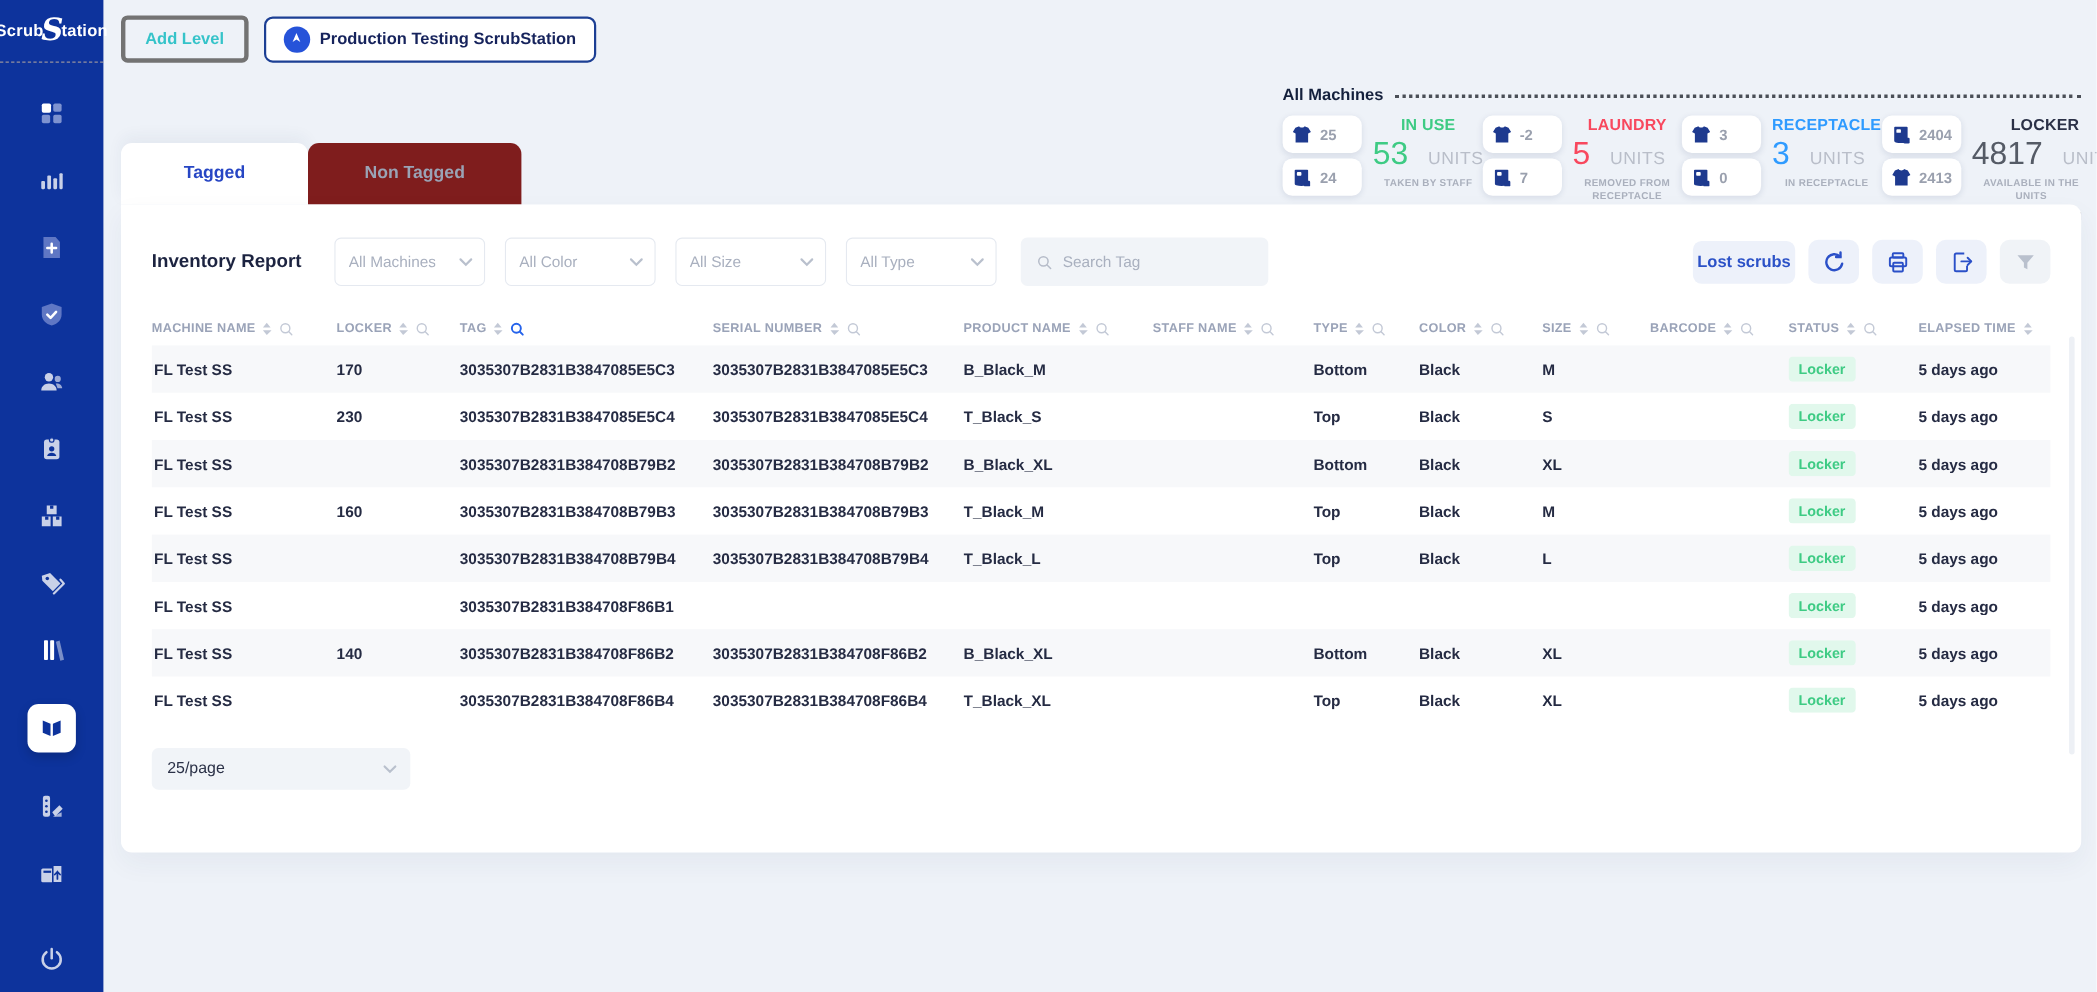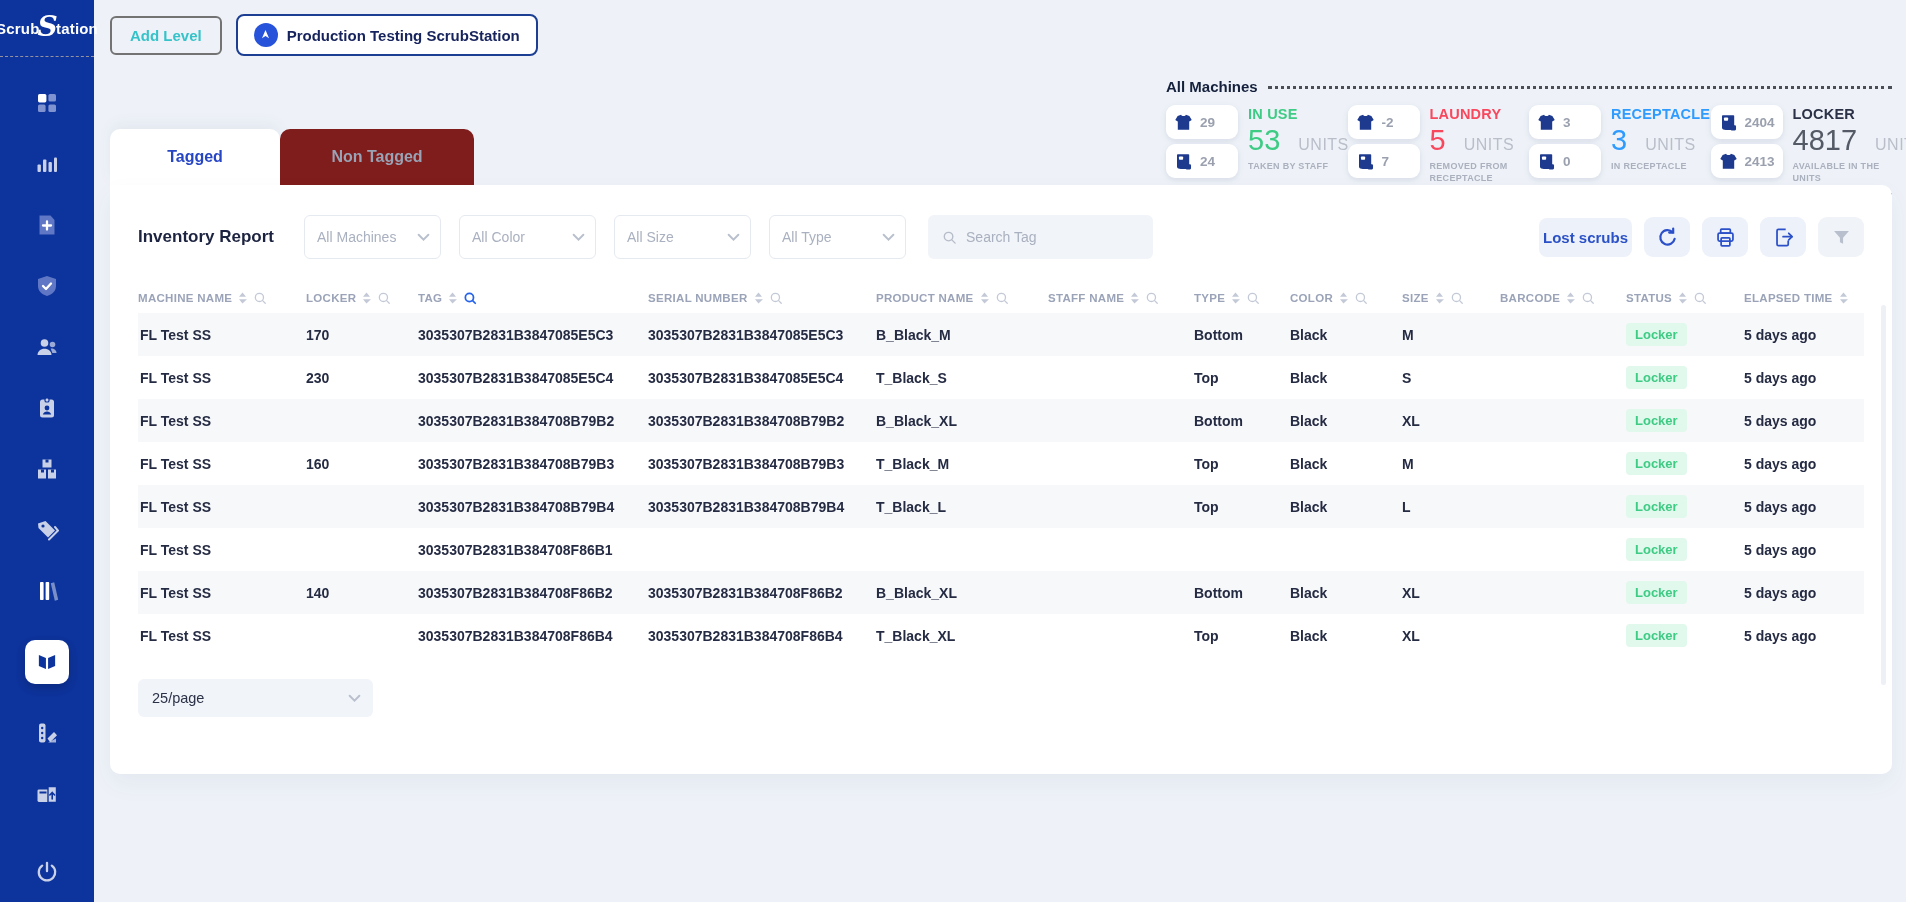--- a/index.html
+++ b/index.html
@@ -21,36 +21,36 @@
 
   
   .main { position:relative; flex:1; padding:8px 14px 0 16px; }
   .topbar { display:flex; justify-content:space-between; align-items:flex-start; }
   .page-title { font-size:26px; font-weight:bold; color:#131a33; letter-spacing:.2px; }
   .breadcrumb { margin-top:6px; font-size:15px; }
   .breadcrumb .bc-home { color:#9aa3b5; }
   .breadcrumb .bc-sep { color:#b7bdca; margin:0 6px; }
   .breadcrumb .bc-cur { color:#1c2340; font-weight:600; }
   .topbar-actions { display:flex; gap:14px; align-items:center; margin-top:6px; }
-  .btn-add-level { border:2px solid #737373; color:#35c3c9; background:transparent; border-radius:6px; padding:9px 18px; font-size:15px; font-weight:600; cursor:pointer; font-family:inherit; }
+  .btn-add-level { border:4px solid #737373; color:#35c3c9; background:transparent; border-radius:6px; padding:9px 18px; font-size:15px; font-weight:600; cursor:pointer; font-family:inherit; }
   .btn-station { display:flex; align-items:center; gap:9px; border:2px solid #1c3f94; background:#fff; border-radius:8px; padding:7px 16px; font-size:15px; font-weight:600; color:#16235c; cursor:pointer; font-family:inherit; }
   .station-glyph { width:24px; height:24px; border-radius:50%; background:#2653d9; display:flex; align-items:center; justify-content:center; }
 
   
   .stats { position:absolute; top:78px; right:14px; width:726px; }
   .stats-head { display:flex; align-items:center; gap:10px; }
   .stats-title { font-size:15px; font-weight:bold; color:#14203c; white-space:nowrap; }
   .dotted { flex:1; border-top:3px dotted #4a4f57; margin-top:2px; }
   .stats-cards { display:flex; margin-top:10px; }
   .stat-group { display:flex; gap:10px; width:25%; }
   .chip-col { display:flex; flex-direction:column; gap:5px; }
   .chip { background:#fff; border-radius:9px; box-shadow:0 2px 6px rgba(20,40,90,.10); height:34px; min-width:72px; display:flex; align-items:center; gap:7px; padding:0 8px; }
   .chip svg { width:19px; height:19px; flex-shrink:0; }
   .chip-val { font-size:13.5px; font-weight:bold; color:#9aa0ae; }
-  .stat-text { padding-top:1px; }
+  .stat-text { padding-top:1px;text-align:center; }
   .stat-label { font-size:14.5px; font-weight:bold; letter-spacing:.2px; }
   .stat-number-row { margin-top:2px; display:flex; align-items:baseline; gap:18px; }
   .stat-number { font-size:29px; font-weight:500; }
   .stat-units { font-size:16px; color:#b9bec9; letter-spacing:.5px; }
   .stat-caption { margin-top:3px; font-size:9px; font-weight:600; color:#aab0bd; letter-spacing:.3px; max-width:108px; line-height:1.35; }
   .stats-bar { display:flex; height:7px; margin-top:9px; overflow:hidden; }
 
   
   .tabs { display:flex; margin-top:73px; }
   .tab { height:56px; display:flex; align-items:center; justify-content:center; font-size:16px; font-weight:600; border-radius:10px 10px 0 0; cursor:pointer; }
@@ -228,21 +228,21 @@
       </div>
       <div class="stats-cards" id="stats-cards">
           <div class="stat-group">
             <div class="chip-col">
               <div class="chip">
                 <span style="display:flex">
                   <svg viewBox="0 0 24 24" fill="#1e3a8f">
                     <path d="M4.6 3.9 9 2.1c.2 2.2 5.8 2.2 6 0l4.4 1.8 3 5-3.2 1.8V21H4.8v-10.3L1.6 8.9z"></path>
                   </svg>
                 </span>
-                <span class="chip-val">29</span>
+                <span class="chip-val">25</span>
               </div>
               <div class="chip">
                 <span style="display:flex">
                   <svg viewBox="0 0 24 24" fill="#1e3a8f">
                     <path d="M4.8 2.8h13.4a1 1 0 0 1 1 1v14.9c0 1-.7 1.9-1.7 2.1-3.9.9-8.1.9-12 0-1-.2-1.7-1.1-1.7-2.1V3.8a1 1 0 0 1 1-1z"></path>
                     <rect x="6.3" y="5.6" width="5.2" height="4.2" rx="1" fill="#fff"></rect>
                     <rect x="14.5" y="15.5" width="7" height="6.5" rx="1.4"></rect>
                   </svg>
                 </span>
                 <span class="chip-val">24</span>

